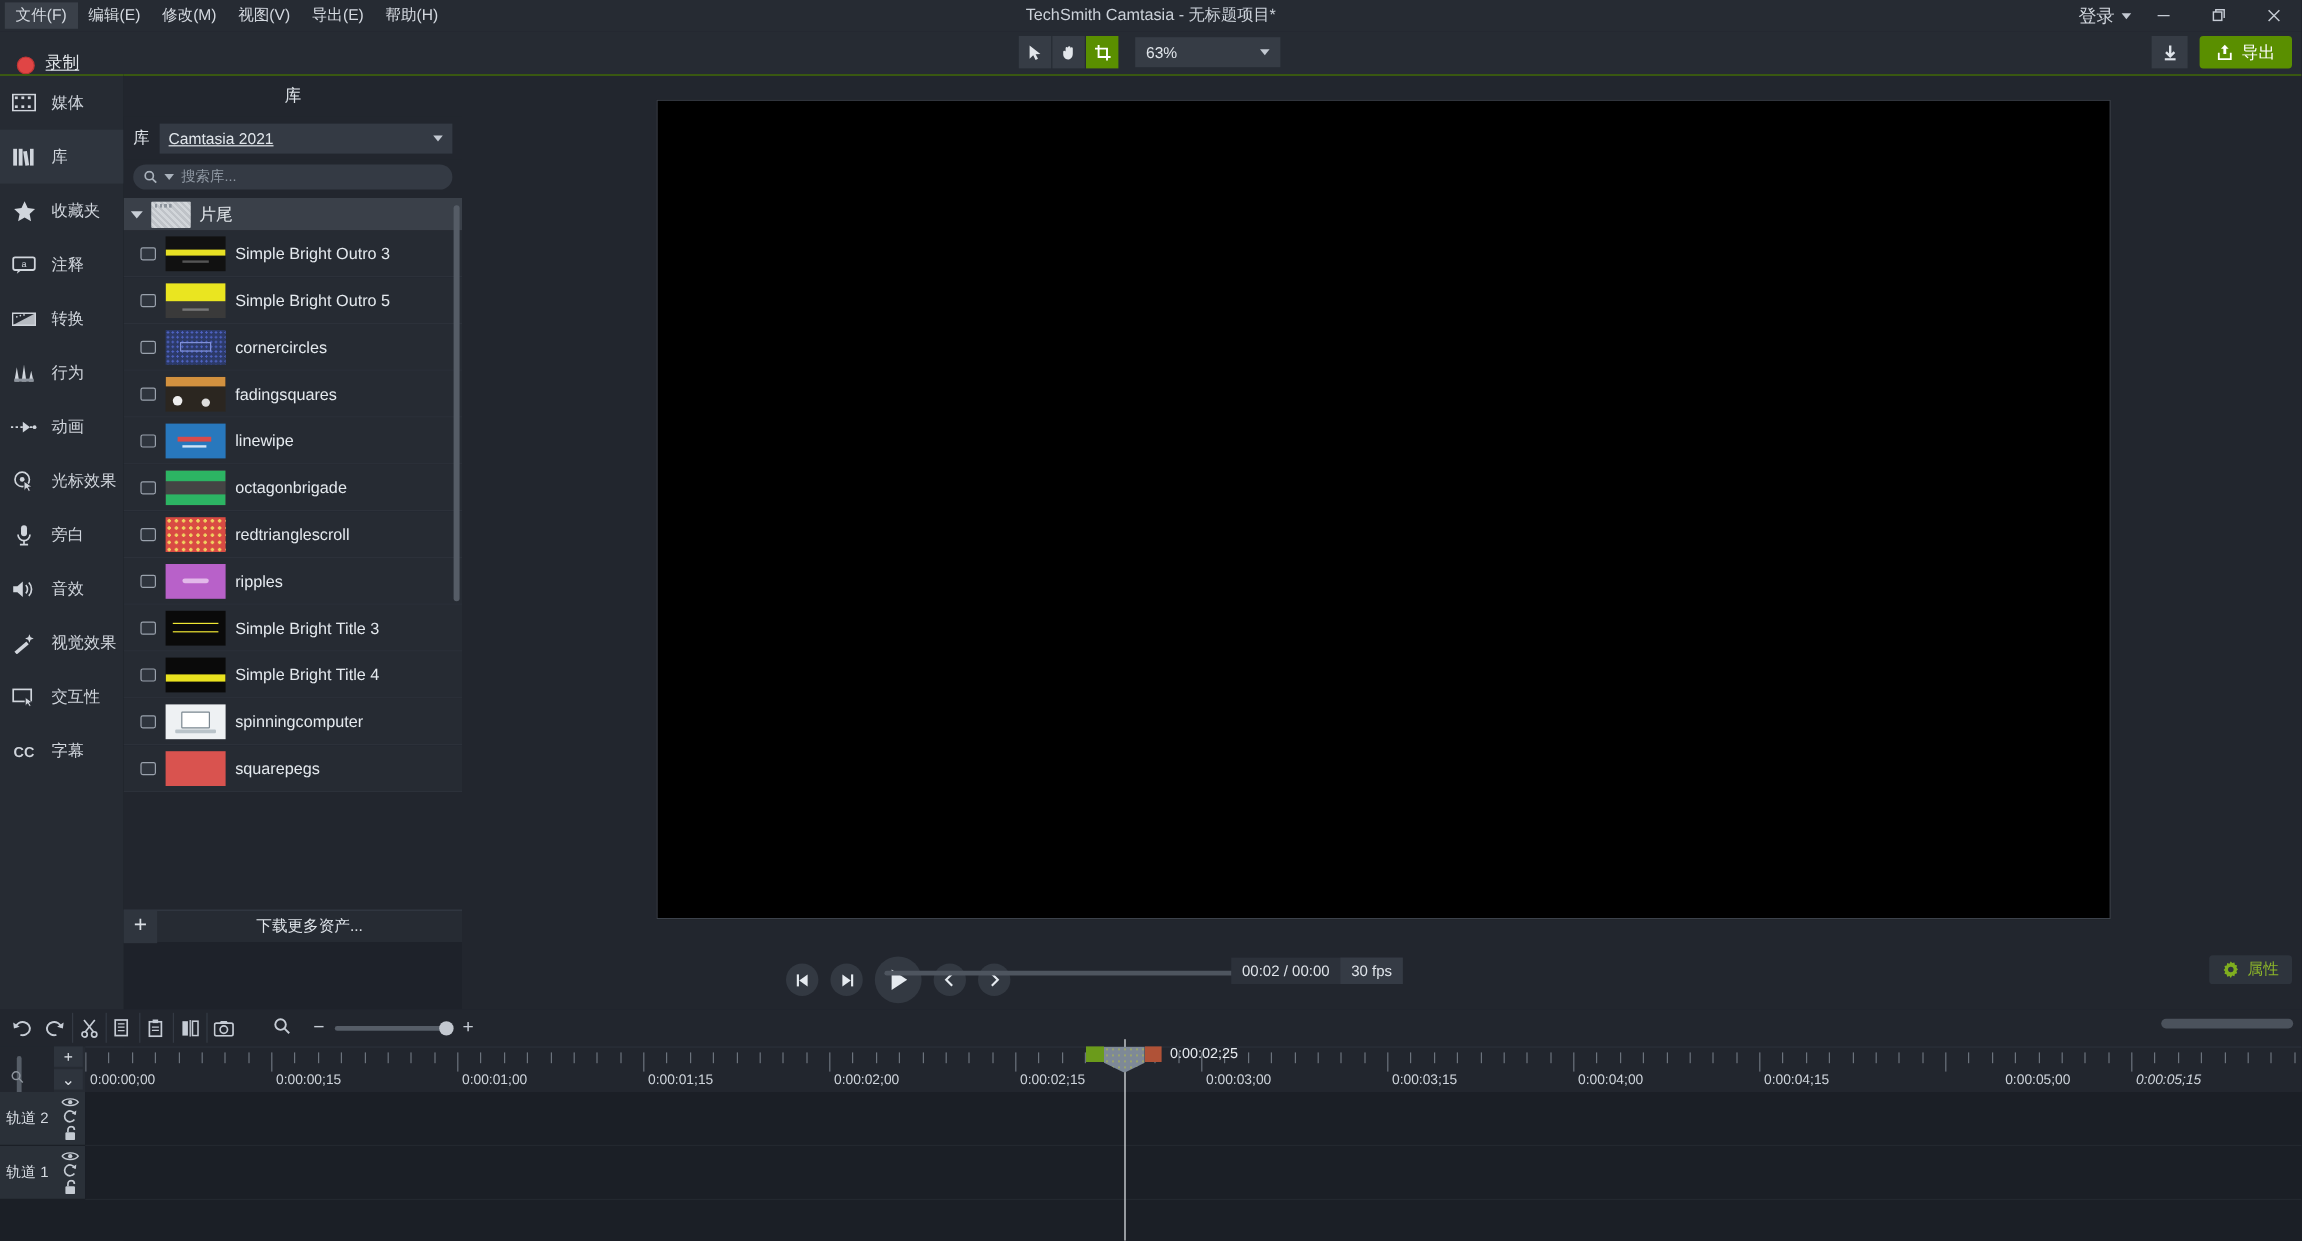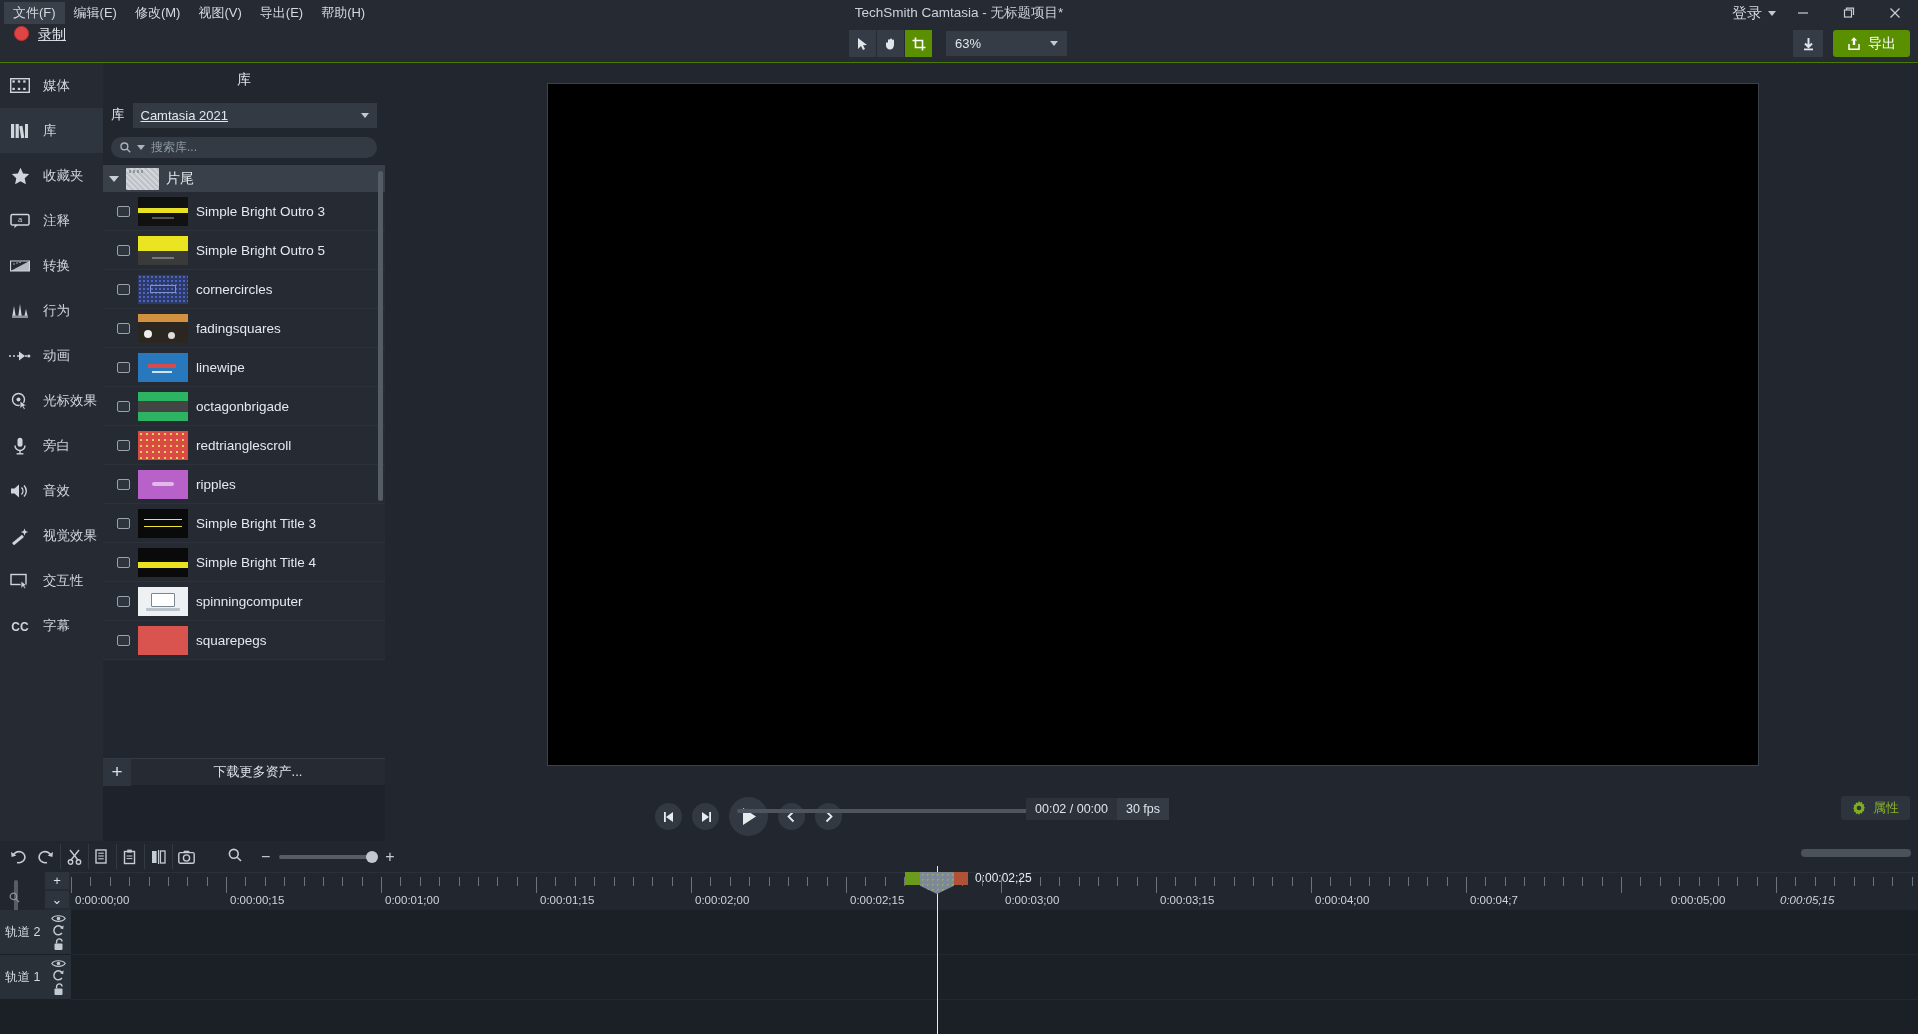--- a/index.html
+++ b/index.html
@@ -33,21 +33,21 @@
   .signin { font-size: 15px; color: #d4d9e0; padding: 0 4px; display: flex; align-items: center; gap: 6px; }
   .caret-dn { width:0;height:0;border-left:4px solid transparent;border-right:4px solid transparent;border-top:5px solid #c3c9d2; }
   .wbtn { width: 46px; height: 26px; display: flex; align-items: center; justify-content: center; color: #c6ccd5; font-size: 14px; }
   .wbtn svg { display:block; }
 
   
   .toolstrip {
     position: absolute; top: 26px; left: 0; width: 1918px; height: 36px;
     background: #262b33; display: flex; align-items: center;
   }
-  .rec-btn { display: flex; align-items: flex-start; gap: 9px; padding: 0 14px; height: 36px; text-decoration: underline; }
+  .rec-btn { display: flex; align-items: flex-end; gap: 9px; padding: 0 14px; height: 36px; text-decoration: underline; }
   .rec-dot { width: 15px; height: 15px; border-radius: 50%; background: #e04545; border: 1px solid #c03535; }
   .rec-label { font-size: 14px; color: #e6eaee; }
   .center-tools { position: absolute; left: 849px; top: 4px; display: flex; align-items: center; gap: 0px; }
   .tool-btn {
     width: 27px; height: 27px; display: flex; align-items: center; justify-content: center;
     background: #363c45; margin-right: 1px; color: #e2e6eb;
   }
   .tool-btn.green { background: #5a8f00; }
   .zoom-select {
     margin-left: 13px; width: 121px; height: 25px; background: #363c45;
@@ -793,21 +793,21 @@
     <div id="ruler-labels">
         <div class="rlabel" style="left: 4px;">0:00:00;00</div>
         <div class="rlabel" style="left: 159px;">0:00:00;15</div>
         <div class="rlabel" style="left: 314px;">0:00:01;00</div>
         <div class="rlabel" style="left: 469px;">0:00:01;15</div>
         <div class="rlabel" style="left: 624px;">0:00:02;00</div>
         <div class="rlabel" style="left: 779px;">0:00:02;15</div>
         <div class="rlabel" style="left: 934px;">0:00:03;00</div>
         <div class="rlabel" style="left: 1089px;">0:00:03;15</div>
         <div class="rlabel" style="left: 1244px;">0:00:04;00</div>
-        <div class="rlabel" style="left: 1399px;">0:00:04;7</div>
+        <div class="rlabel" style="left: 1399px;">0:00:04;15</div>
         <div class="rlabel" style="left: 1554px; margin-left: 46px;">0:00:05;00</div>
         <div class="rlabel" style="left: 1709px; font-style: italic;">0:00:05;15</div>
       </div>
   </div>
 
   <div class="playhead">
     <span class="ph-in"></span>
     <span class="ph-out"></span>
     <span class="ph-head"></span>
     <span class="ph-time">0:00:02;25</span>

